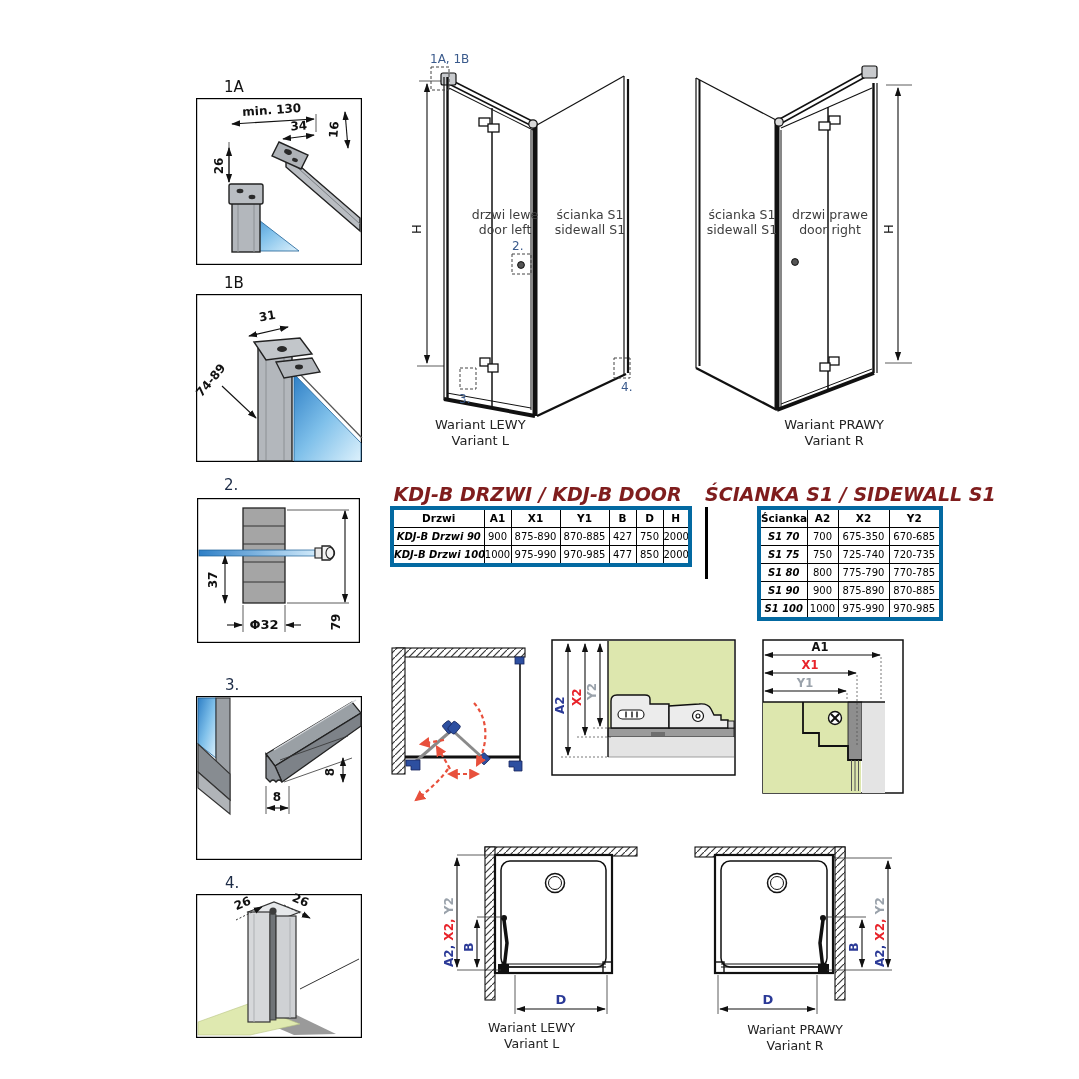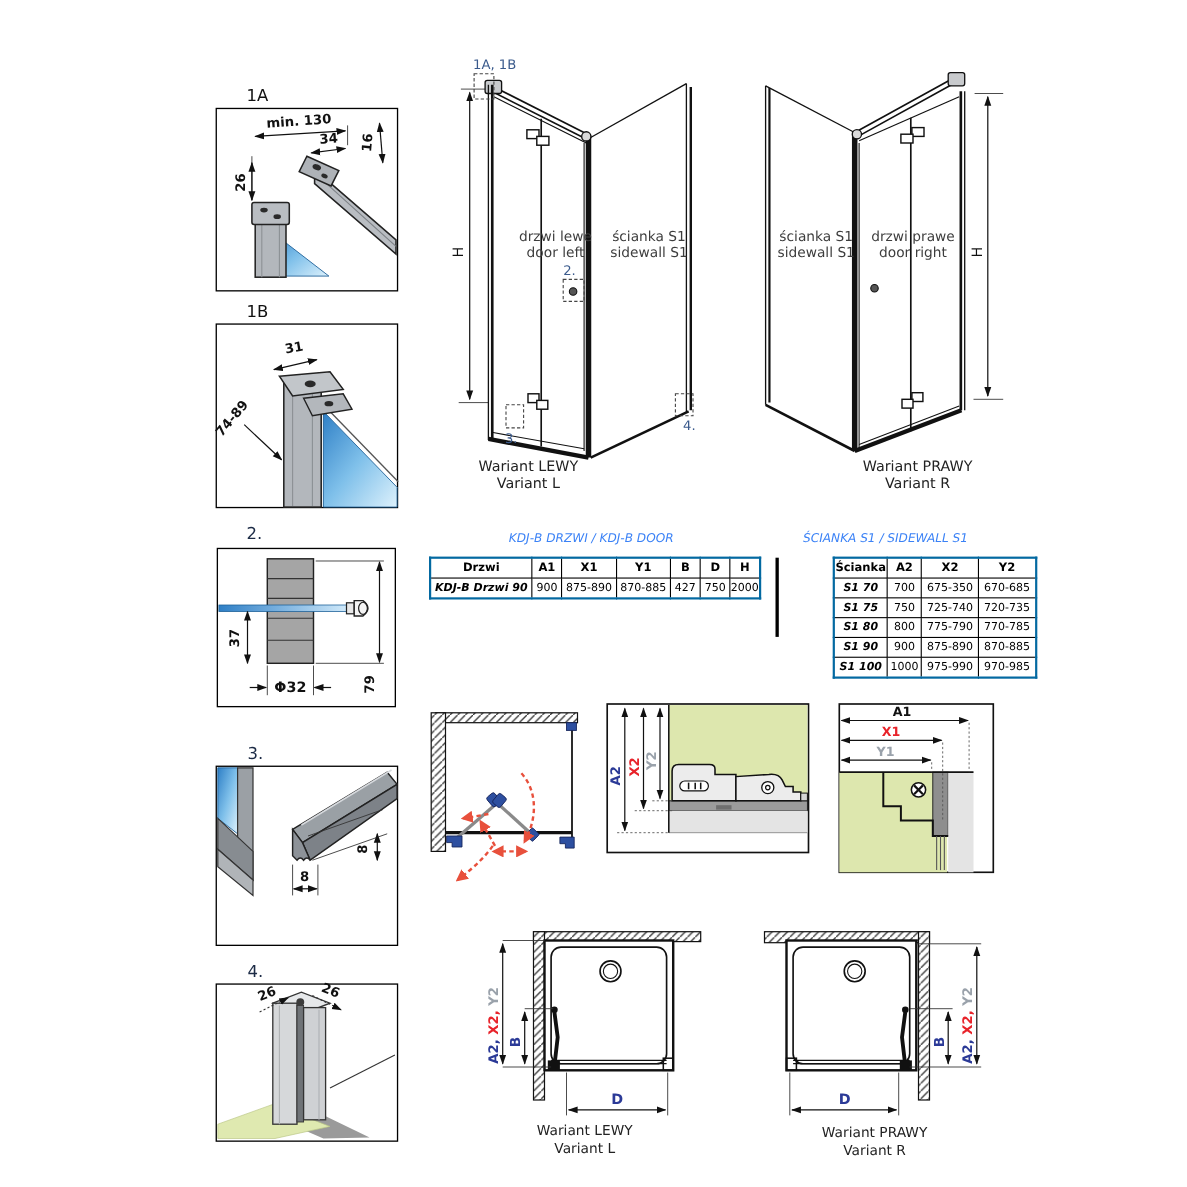--- a/index.html
+++ b/index.html
@@ -4,22 +4,22 @@
 <style>
   html,body{margin:0;padding:0;background:#fff;}
   body{width:1079px;height:1079px;position:relative;font-family:"DejaVu Sans",sans-serif;color:#111;overflow:hidden;}
   .abs{position:absolute;}
   svg{overflow:visible;}
   svg text{font-family:"DejaVu Sans",sans-serif;}
   .detail-label{font-size:15px;color:#1c2b46;font-weight:400;margin-left:28px;}
   .lab-black{color:#111;}
   .caption{font-size:13px;line-height:16px;color:#222;}
   .caption div{white-space:nowrap;text-align:center;}
-  .tbl-title{font-weight:normal;font-style:italic;font-size:11px;text-align:center;white-space:nowrap;color:#3b82f6;}
-  table.spec{border-collapse:collapse;table-layout:fixed;background:#fff;border:2px solid #0369a1;}
+  .tbl-title{font-weight:bold;font-style:italic;font-size:19px;text-align:center;white-space:nowrap;color:#7f1d1d;}
+  table.spec{border-collapse:collapse;table-layout:fixed;background:#fff;border:4px solid #0369a1;}
   table.spec td,table.spec th{border:1px solid #000;text-align:center;vertical-align:middle;padding:0;height:17px;font-size:10px;line-height:11px;white-space:nowrap;overflow:hidden;color:#000;}
   table.spec th{font-weight:bold;font-size:10.5px;}
   td.name,th.name{font-weight:bold;font-style:italic;font-size:9.5px;}
   .c-red{color:#e8232a;}.c-gray{color:#9aa2ab;}.c-blue{color:#2b3a97;}.c-purple{color:#5f2d91;}
   .divider{background:#000;}
   .box-line{fill:#fff;stroke:#000;stroke-width:1.2;}
   .dim{stroke:#111;stroke-width:1.1;fill:none;}
   .thin{stroke:#333;stroke-width:0.8;fill:none;}
   .dash{stroke:#444;stroke-width:1;fill:none;stroke-dasharray:3 2;}
   .dimtxt{font-size:12px;font-weight:bold;fill:#111;}
@@ -296,20 +296,29 @@
   </tr>
   <tr>
     <td class="name">KDJ-B Drzwi 90</td>
     <td>900</td>
     <td>875-890</td>
     <td>870-885</td>
     <td>427</td>
     <td>750</td>
     <td>2000</td>
   </tr>
+  <tr>
+    <td class="name">KDJ-B Drzwi 100</td>
+    <td>1000</td>
+    <td>975-990</td>
+    <td>970-985</td>
+    <td>477</td>
+    <td>850</td>
+    <td>2000</td>
+  </tr>
 </tbody>
   </table>
 
 <div class="abs divider" style="left:705px;top:507px;width:2.5px;height:72px;"></div>
 
 <div class="abs tbl-title" style="left:705px;top:483px;width:200px;">ŚCIANKA S1 / SIDEWALL S1</div>
 <table class="spec abs" style="left:712px;top:506px;width:186px;margin-left:45px;">
   <colgroup>
       <col style="width:48px">
       <col style="width:31px">

